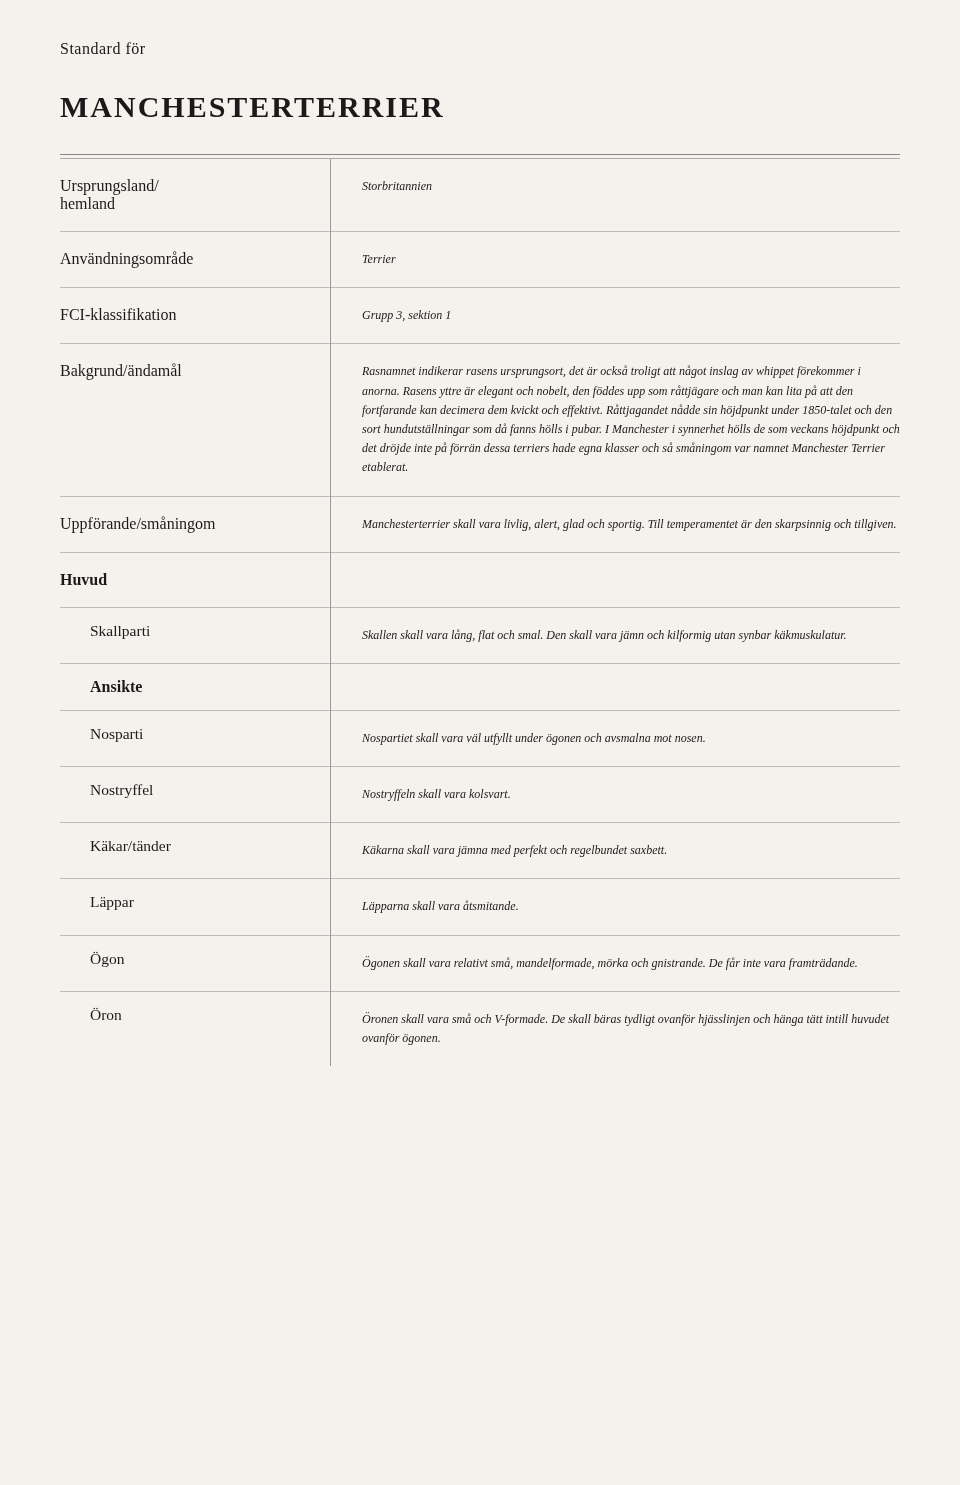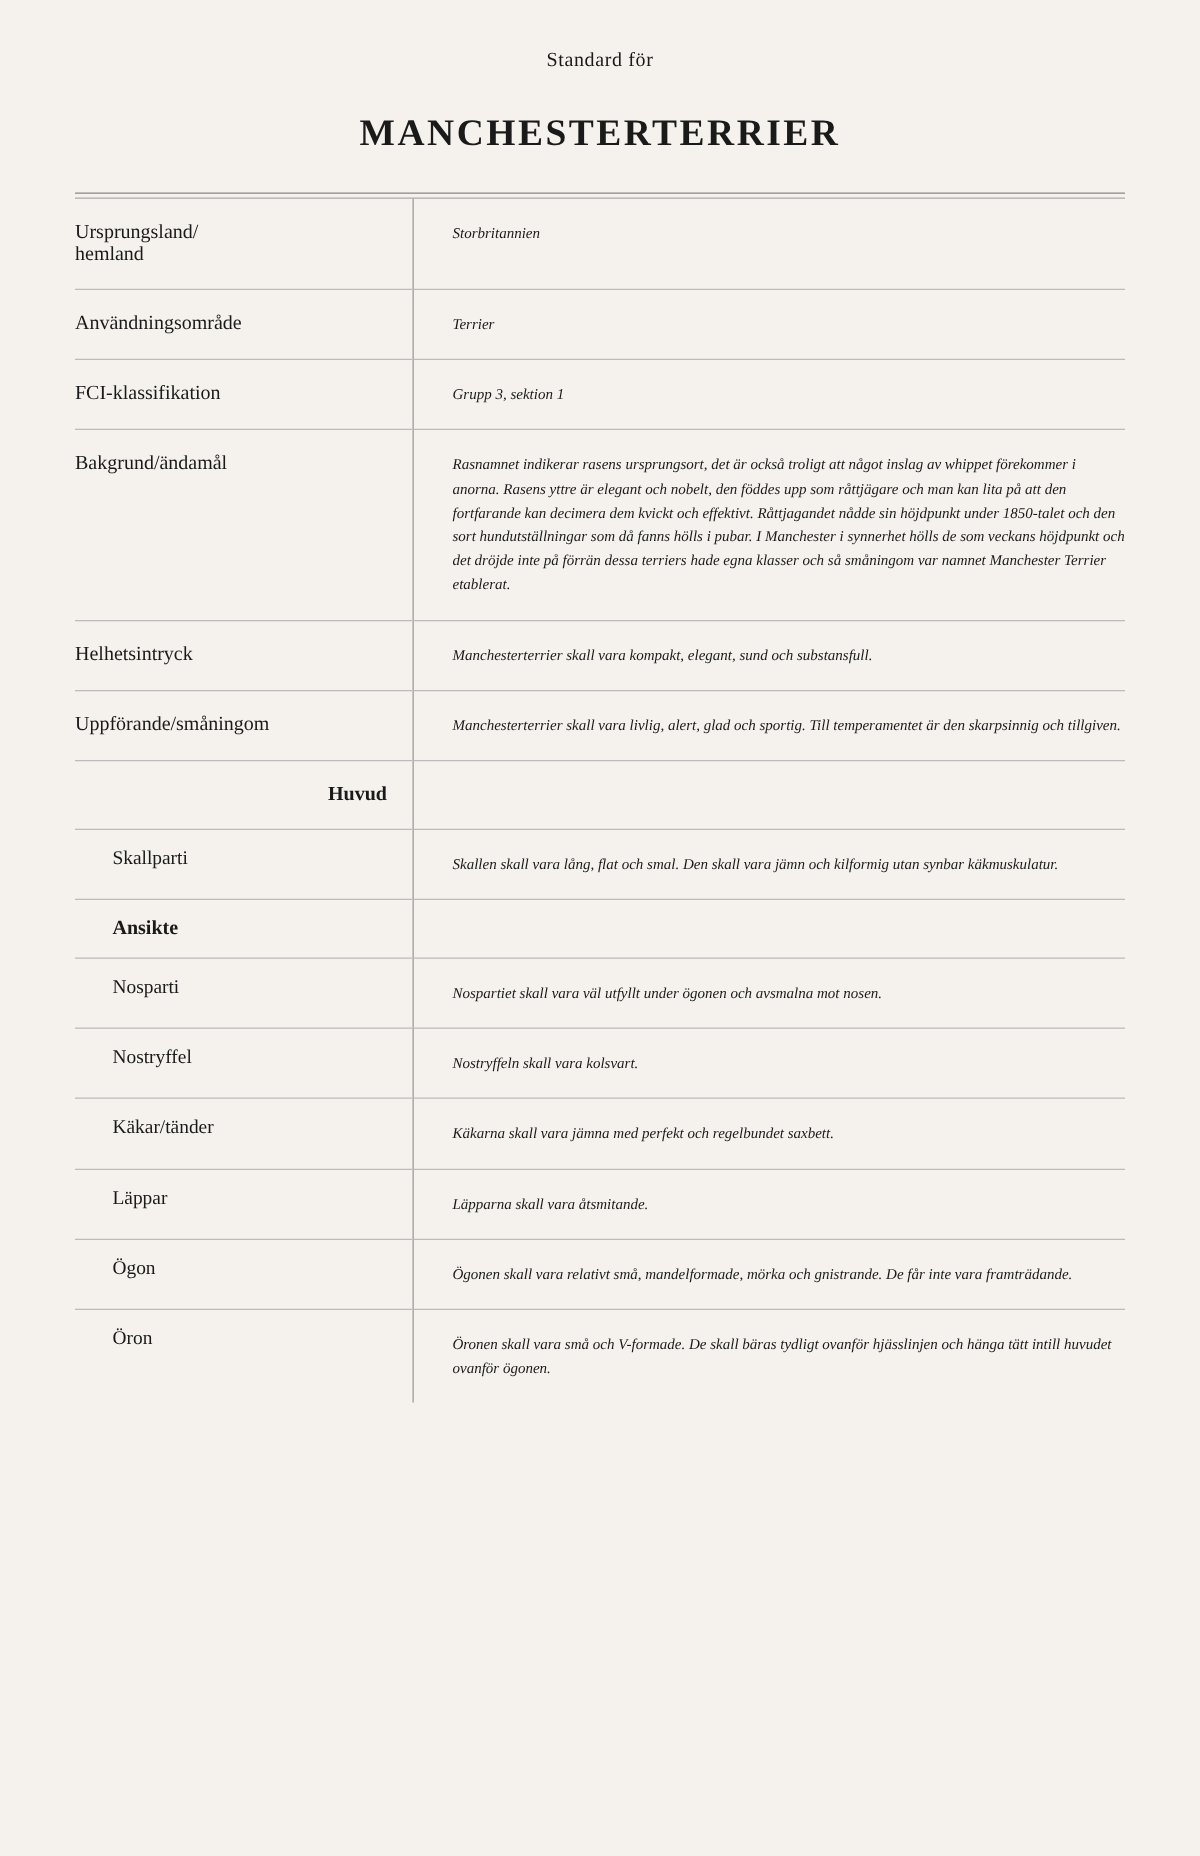--- a/index.html
+++ b/index.html
@@ -17,21 +17,20 @@
     }
 
     .page {
       background: #f5f2ed;
       padding: 40px 60px 60px 60px;
       max-width: 960px;
       margin: 0 auto;
     }
 
     .header {
-      text-align: center;
       margin-bottom: 30px;
     }
 
     .header-subtitle {
       font-size: 16px;
       font-weight: normal;
       letter-spacing: 0.5px;
       margin-bottom: 4px;
     }
 
@@ -132,31 +131,26 @@
       <td class="col-label" style="">FCI-klassifikation</td>
       <td class="col-divider-cell"></td>
       <td class="col-content">Grupp 3, sektion 1</td>
     </tr>
         <tr>
       <td class="col-label" style="">Bakgrund/ändamål</td>
       <td class="col-divider-cell"></td>
       <td class="col-content">Rasnamnet indikerar rasens ursprungsort, det är också troligt att något inslag av whippet förekommer i anorna. Rasens yttre är elegant och nobelt, den föddes upp som råttjägare och man kan lita på att den fortfarande kan decimera dem kvickt och effektivt. Råttjagandet nådde sin höjdpunkt under 1850-talet och den sort hundutställningar som då fanns hölls i pubar. I Manchester i synnerhet hölls de som veckans höjdpunkt och det dröjde inte på förrän dessa terriers hade egna klasser och så småningom var namnet Manchester Terrier etablerat.</td>
     </tr>
         <tr>
-      <td class="col-label" style="">Helhetsintryck</td>
-      <td class="col-divider-cell"></td>
-      <td class="col-content">Manchesterterrier skall vara kompakt, elegant, sund och substansfull.</td>
-    </tr>
-        <tr>
       <td class="col-label" style="">Uppförande/småningom</td>
       <td class="col-divider-cell"></td>
       <td class="col-content">Manchesterterrier skall vara livlig, alert, glad och sportig. Till temperamentet är den skarpsinnig och tillgiven.</td>
     </tr>
         <tr>
-      <td class="col-label" style="font-size:16px; font-weight:bold; white-space:pre-line;text-align:right;">Huvud</td>
+      <td class="col-label" style="font-size:16px; font-weight:bold; white-space:pre-line;">Huvud</td>
       <td class="col-divider-cell"></td>
       <td class="col-content"></td>
     </tr>
         <tr>
       <td class="col-label-sub">Skallparti</td>
       <td class="col-divider-cell"></td>
       <td class="col-content">Skallen skall vara lång, flat och smal. Den skall vara jämn och kilformig utan synbar käkmuskulatur.</td>
     </tr>
         <tr>
       <td class="col-label-sub" style="font-weight:bold; font-size:16px;">Ansikte</td>

